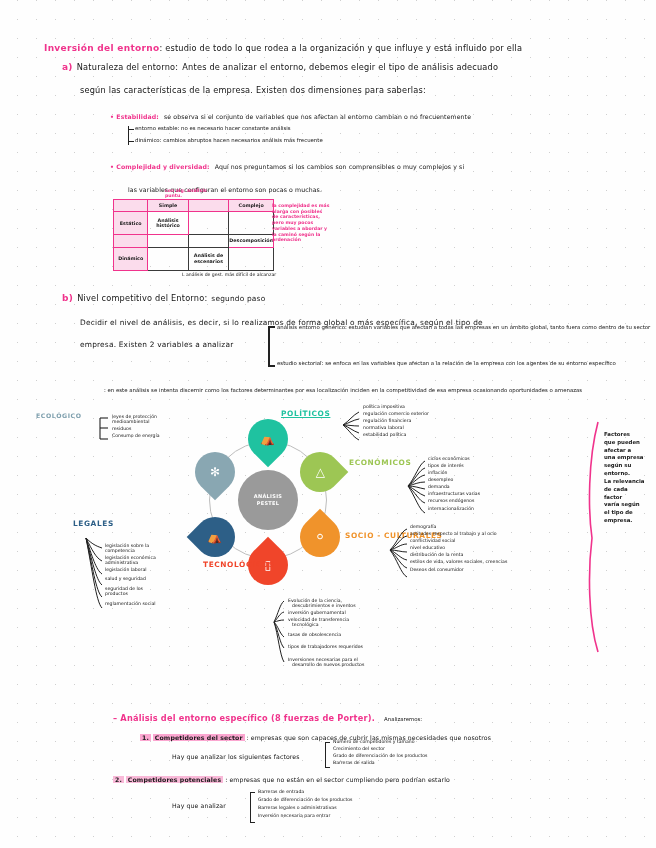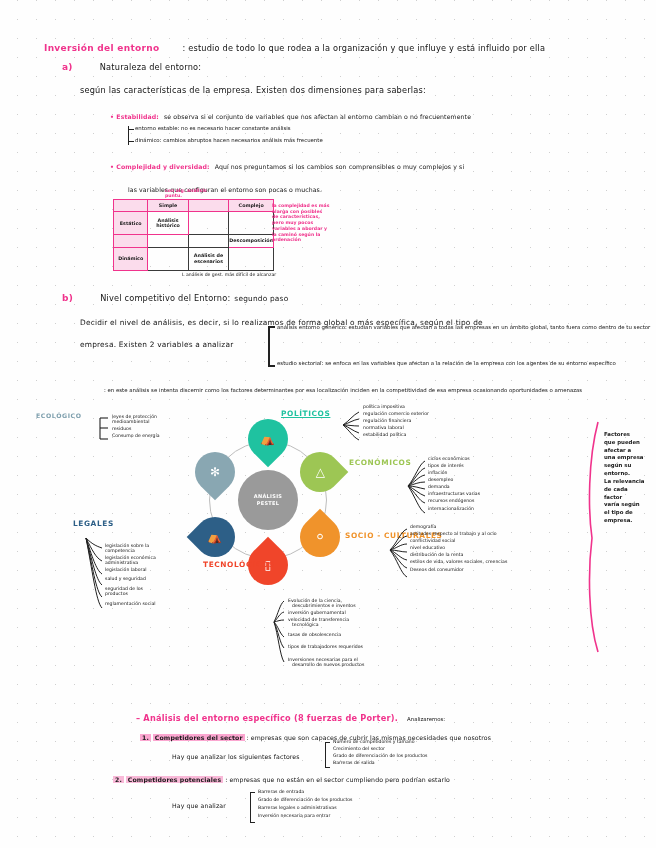--- a/index.html
+++ b/index.html
@@ -17,21 +17,21 @@
     background-image: radial-gradient(circle, #cfcfcf 0.7px, transparent 0.8px);
     background-size: 19px 19px;
     background-position: 8px 10px;
   }
   .abs { position: absolute; }
   .pinkbold { color: #f0338c; font-weight: bold; }
   .blk { color: #141414; }
   .hl-pink { background: #fba6d0; color: #1a1a1a; padding: 0 2px; font-weight: bold; }
   .hl-pink2 { background: #f9b9d8; color: #1a1a1a; padding: 0 2px; font-weight: bold; }
   .t10 { font-size: 7.4px; letter-spacing: .2px; }
-  .t11 { font-size: 8.2px; letter-spacing: .2px; margin-left: 23px; }
+  .t11 { font-size: 8.2px; letter-spacing: .2px; }
   .t12 { font-size: 9px; letter-spacing: .3px; }
   .t8  { font-size: 6.2px; letter-spacing: .1px; }
   .t7  { font-size: 5.4px; letter-spacing: 0px; }
   .t6  { font-size: 4.6px; }
   .row { display: flex; align-items: baseline; gap: 4px; }
 
   
   #envtable { position: absolute; left: 113px; top: 199px; width: 161px; height: 72px; }
   #envtable table { border-collapse: collapse; width: 100%; height: 100%; }
   #envtable td { border: 1px solid #3a3a3a; font-size: 4.8px; color: #1b1b1b;
@@ -73,20 +73,21 @@
 <div id="page">
 
   <div class="abs" style="left:44px; top:36px; width:610px;">
     <span class="t12 pinkbold">Inversión del entorno</span><span class="t11 blk">: estudio de todo lo que rodea a la organización y que influye y está influido por ella</span>
   </div>
 
   <div class="abs" style="left:62px; top:62px; width:600px;">
     <div class="row">
       <span class="t12 pinkbold">a)</span>
       <span class="t11 blk">Naturaleza del entorno:</span>
+      <span class="t11 blk">Antes de analizar el entorno, debemos elegir el tipo de análisis adecuado</span>
     </div>
     <div class="t11 blk" style="margin-left:18px; margin-top:13px;">según las características de la empresa. Existen dos dimensiones para saberlas:</div>
   </div>
 
   <div class="abs" style="left:110px; top:104px; width:545px;">
     <div>
       <span class="t8 pinkbold">• Estabilidad:</span>
       <span class="t8 blk">se observa si el conjunto de variables que nos afectan al entorno cambian o no frecuentemente</span>
     </div>
     <div style="position:relative; margin-left:18px; margin-top:2px;">

